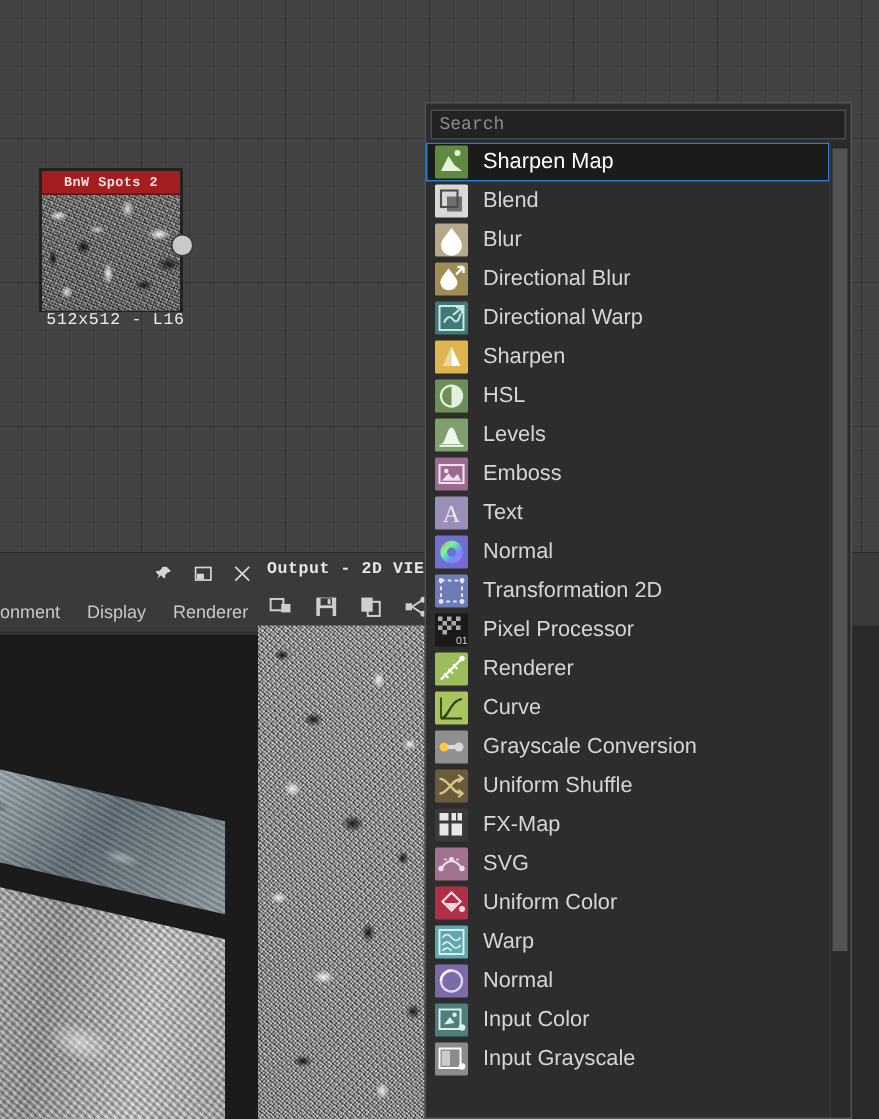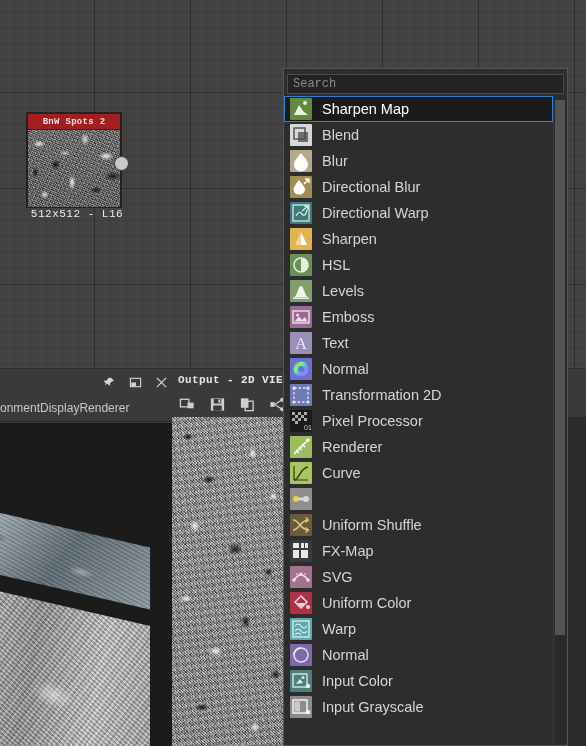--- a/index.html
+++ b/index.html
@@ -49,21 +49,21 @@
 
   
   #panel3d{position:absolute;left:0;top:368px;width:172px;height:378px;
     background:#3a3a3a;border-top:1px solid #2b2b2b;}
   #panel3d-titlebar{height:26px;background:#3a3a3a;position:relative;}
   #panel3d-ctrls{position:absolute;right:4px;top:0;height:26px;display:flex;
     align-items:center;gap:12px;}
   .winbtn{width:14px;height:14px;display:flex;align-items:center;justify-content:center;
     color:#d0d0d0;}
   #panel3d-tabs{height:26px;background:#3a3a3a;display:flex;align-items:center;
-    padding-left:0;border-bottom:1px solid #2c2c2c;overflow:hidden;}
+    gap:18px;padding-left:0;border-bottom:1px solid #2c2c2c;overflow:hidden;}
   .tab3d{font-size:12px;color:#c9c9c9;white-space:nowrap;}
   #viewport3d{position:absolute;left:0;top:54px;width:172px;height:324px;
     background:#1b1b1b;overflow:hidden;}
   
   #cube-top{position:absolute;left:-80px;top:98px;width:230px;height:62px;
     transform:skewY(13deg);
     background:linear-gradient(125deg,#7e8a92 0%,#9aa6ae 30%,#5d6a72 60%,#8e99a1 100%);
     filter:blur(.2px);}
   #cube-top:after{content:"";position:absolute;inset:0;
     background-image:
@@ -390,20 +390,21 @@
           <span class="nlabel">Curve</span>
         </div>
         <div class="nrow">
           <span class="nicon" style="background: rgb(143, 143, 143);">
             <svg xmlns="http://www.w3.org/2000/svg" width="22" height="22" viewBox="0 0 22 22">
               <circle cx="6" cy="11" r="3" fill="#ffc83d"></circle>
               <rect x="8" y="9.6" width="7" height="2.8" fill="#d8d8d8"></rect>
               <circle cx="16" cy="11" r="3" fill="#d8d8d8"></circle>
             </svg>
           </span>
+          <span class="nlabel">Grayscale Conversion</span>
         </div>
         <div class="nrow">
           <span class="nicon" style="background: rgb(107, 91, 58);">
             <svg xmlns="http://www.w3.org/2000/svg" width="22" height="22" viewBox="0 0 22 22">
               <path d="M3 6 C9 6 11 16 18 16 M3 16 C9 16 11 6 18 6" stroke="#d8c98a" stroke-width="1.5" fill="none"></path>
               <path d="M15.5 3.5 L18.5 6 L15.5 8.5" stroke="#d8c98a" stroke-width="1.3" fill="none"></path>
               <path d="M15.5 13.5 L18.5 16 L15.5 18.5" stroke="#d8c98a" stroke-width="1.3" fill="none"></path>
             </svg>
           </span>
           <span class="nlabel">Uniform Shuffle</span>

